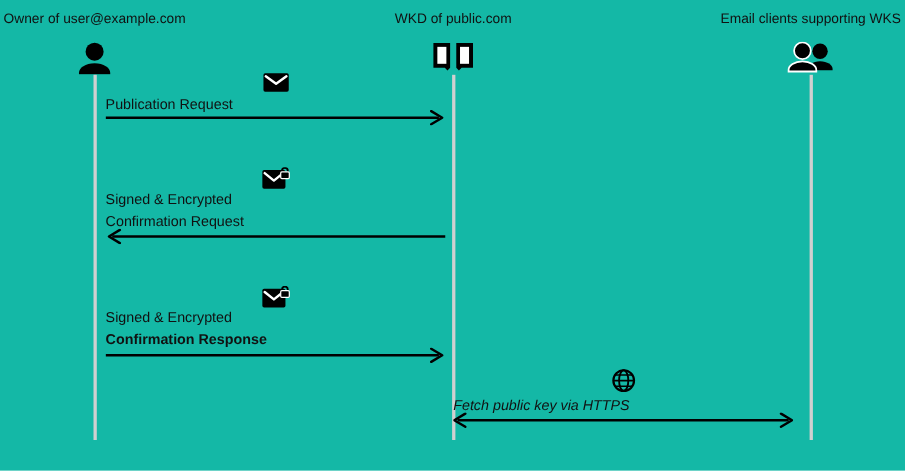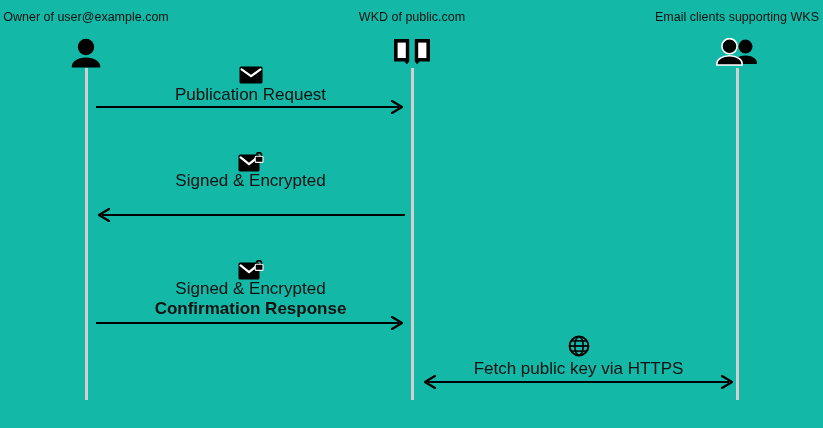--- a/index.html
+++ b/index.html
@@ -69,22 +69,21 @@
     display: flex;
     justify-content: center;
     align-items: flex-end;
     height: 22px;
   }
   .msg-icon svg { display: block; }
   .msg-text {
     position: absolute;
     left: 0;
     width: 100%;
-    text-align: center;
-    font-size: 17px;
+    font-size: 13px;
     line-height: 20px;
     color: #111111;
     white-space: nowrap;
   }
   .msg-arrow {
     position: absolute;
     left: 0;
     width: 100%;
     height: 14px;
   }
@@ -151,20 +150,21 @@
   <div class="message" style="left:96px; top:150px; width:309px; height:72px;">
     <div class="msg-icon" style="top:0px;">
       <svg width="26" height="20" viewBox="0 0 26 20" aria-hidden="true">
         <rect x="0.5" y="2.5" width="21" height="17" rx="1.6" fill="#000"></rect>
         <path d="M2.6 5.4 L11 12.2 L19.4 5.4" fill="none" stroke="#fff" stroke-width="2.2" stroke-linejoin="round" stroke-linecap="round"></path>
         <path d="M18.4 4.6 v-1.4 a2.6 2.6 0 0 1 5.2 0 v1.4" fill="none" stroke="#000" stroke-width="1.7"></path>
         <rect x="17.2" y="4.2" width="7.8" height="6.2" rx="1" fill="#000" stroke="#fff" stroke-width="1.1"></rect>
       </svg>
     </div>
     <div class="msg-text" style="top:21px;">Signed &amp; Encrypted</div>
+    <div class="msg-text" style="top:41px;">Confirmation Request</div>
     <div class="msg-arrow" style="top:58px;">
       <svg width="309" height="14" viewBox="0 0 309 14" preserveAspectRatio="none" aria-hidden="true">
         <line x1="6" y1="7" x2="309" y2="7" stroke="#000" stroke-width="2.2"></line>
         <polyline points="13,1 3,7 13,13" fill="none" stroke="#000" stroke-width="2.2" stroke-linecap="round" stroke-linejoin="round"></polyline>
       </svg>
     </div>
   </div>
 
   <div class="message" style="left:96px; top:258px; width:309px; height:72px;">
     <div class="msg-icon" style="top:0px;">
@@ -178,21 +178,21 @@
     <div class="msg-text" style="top:21px;">Signed &amp; Encrypted</div>
     <div class="msg-text" style="top:41px;font-weight:bold;">Confirmation Response</div>
     <div class="msg-arrow" style="top:58px;">
       <svg width="309" height="14" viewBox="0 0 309 14" preserveAspectRatio="none" aria-hidden="true">
         <line x1="0" y1="7" x2="303" y2="7" stroke="#000" stroke-width="2.2"></line>
         <polyline points="296,1 306,7 296,13" fill="none" stroke="#000" stroke-width="2.2" stroke-linecap="round" stroke-linejoin="round"></polyline>
       </svg>
     </div>
   </div>
 
-  <div class="message" style="left:424px; top:335px; width:309px; height:54px;">
+  <div class="message" style="left:412px; top:335px; width:309px; height:54px;font-style:italic;">
     <div class="msg-icon" style="top:0px;">
       <svg width="22" height="22" viewBox="0 0 22 22" aria-hidden="true">
         <circle cx="11" cy="11" r="9.4" fill="none" stroke="#000" stroke-width="2"></circle>
         <ellipse cx="11" cy="11" rx="4.2" ry="9.4" fill="none" stroke="#000" stroke-width="1.7"></ellipse>
         <line x1="1.6" y1="11" x2="20.4" y2="11" stroke="#000" stroke-width="1.7"></line>
         <line x1="3.3" y1="5.9" x2="18.7" y2="5.9" stroke="#000" stroke-width="1.5"></line>
         <line x1="3.3" y1="16.1" x2="18.7" y2="16.1" stroke="#000" stroke-width="1.5"></line>
       </svg>
     </div>
     <div class="msg-text" style="top:24px;">Fetch public key via HTTPS</div>

